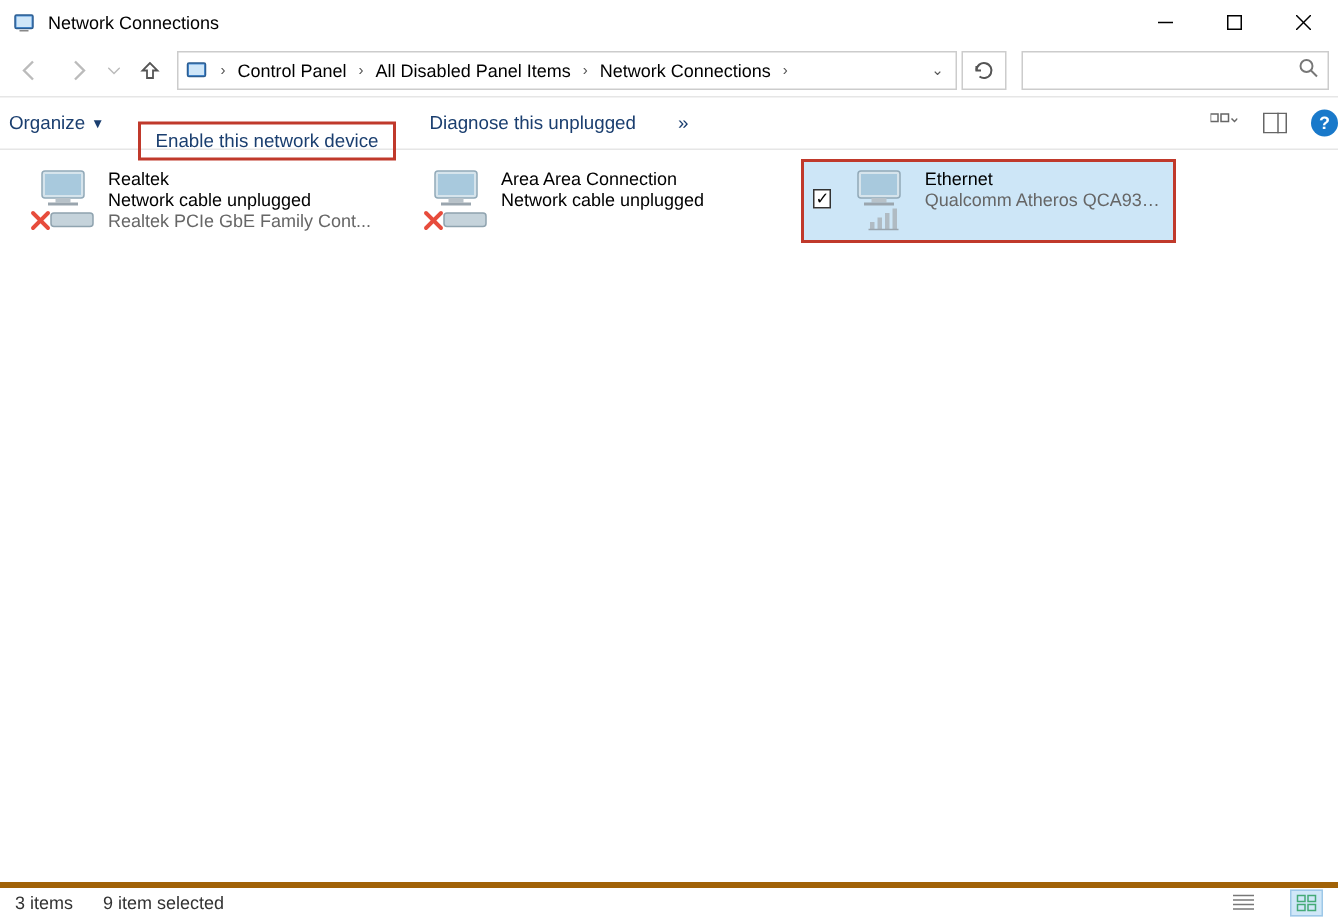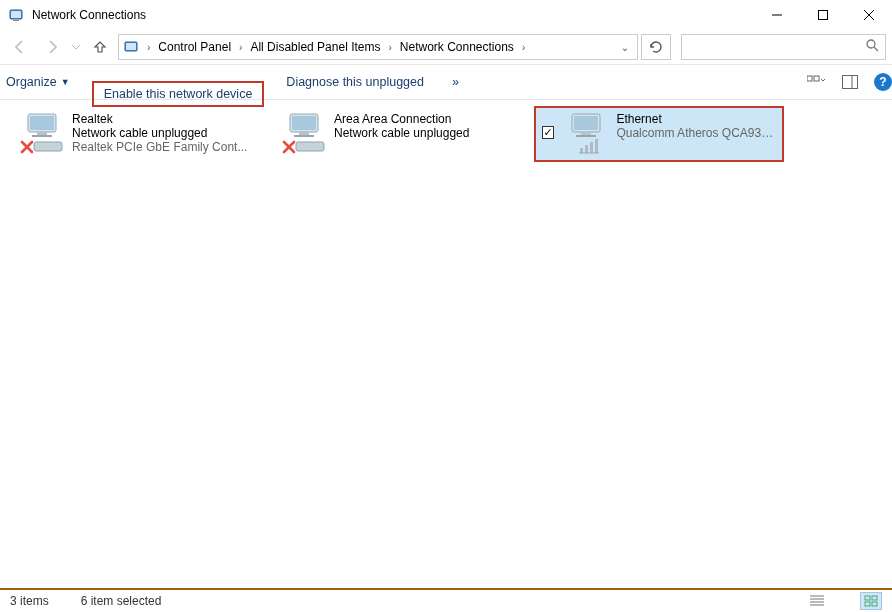--- a/index.html
+++ b/index.html
@@ -44,21 +44,21 @@
     .conn-item.selected { background: #cde6f7; border: 2px solid #c0392b; }
     .conn-item .checkbox { width:13px; height:13px; border:1px solid #333; background:#fff; margin-top: 14px; margin-right: 2px; display:flex; align-items:center; justify-content:center; font-size:11px; }
     .conn-icon-wrap { width: 48px; height: 44px; position: relative; flex-shrink: 0;}
     .conn-text { overflow: hidden; min-width: 0; }
     .conn-text .line { white-space: nowrap; overflow: hidden; text-overflow: ellipsis; }
     .conn-text .name { color:#000; }
     .conn-text .status { color:#000000; }
     .conn-text .adapter { color:#666; }
 
     
-    .statusbar { height: 24px; border-top: 2px solid #a16207; display:flex; align-items:center; padding: 0 10px; gap: 32px; font-size:12px; color:#333; }
+    .statusbar { height: 24px; border-top: 4px solid #a16207; display:flex; align-items:center; padding: 0 10px; gap: 20px; font-size:12px; color:#333; }
     .statusbar .spacer { flex:1; }
     .statusbar .view-btn { width:22px; height:18px; display:flex; align-items:center; justify-content:center; border:1px solid transparent;}
     .statusbar .view-btn.active { background:#d0e7f8; border-color:#9ec8e8; }
   </style>
 </head>
 <body>
 
 <div class="titlebar">
   <span class="app-icon">
     <svg viewBox="0 0 16 16" width="16" height="16">
@@ -238,21 +238,21 @@
     <div class="conn-text">
       <div class="line status">Ethernet</div>
       <div class="line adapter">Qualcomm Atheros QCA9377...</div>
     </div>
   </div>
 
 </div>
 
 <div class="statusbar">
   <span>3 items</span>
-  <span>6 item selected</span>
+  <span>9 item selected</span>
   <span class="spacer"></span>
   <div class="view-btn">
     <svg width="14" height="12" viewBox="0 0 14 12">
         <g stroke="#777" stroke-width="1">
           <line x1="0" y1="1" x2="14" y2="1"></line>
           <line x1="0" y1="4" x2="14" y2="4"></line>
           <line x1="0" y1="7" x2="14" y2="7"></line>
           <line x1="0" y1="10" x2="14" y2="10"></line>
         </g>
       </svg>

